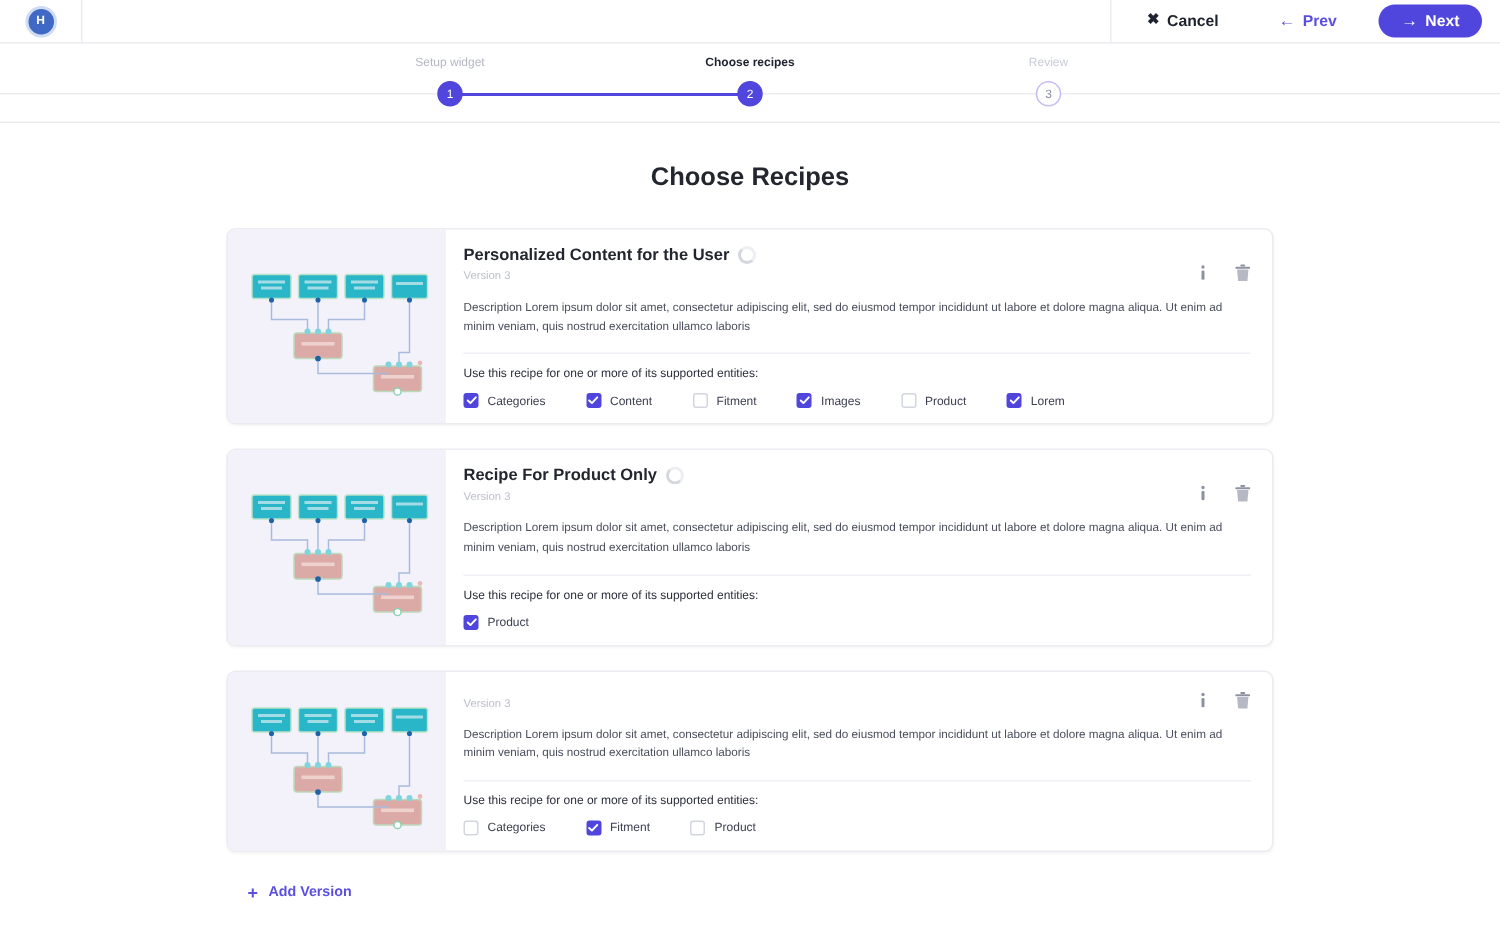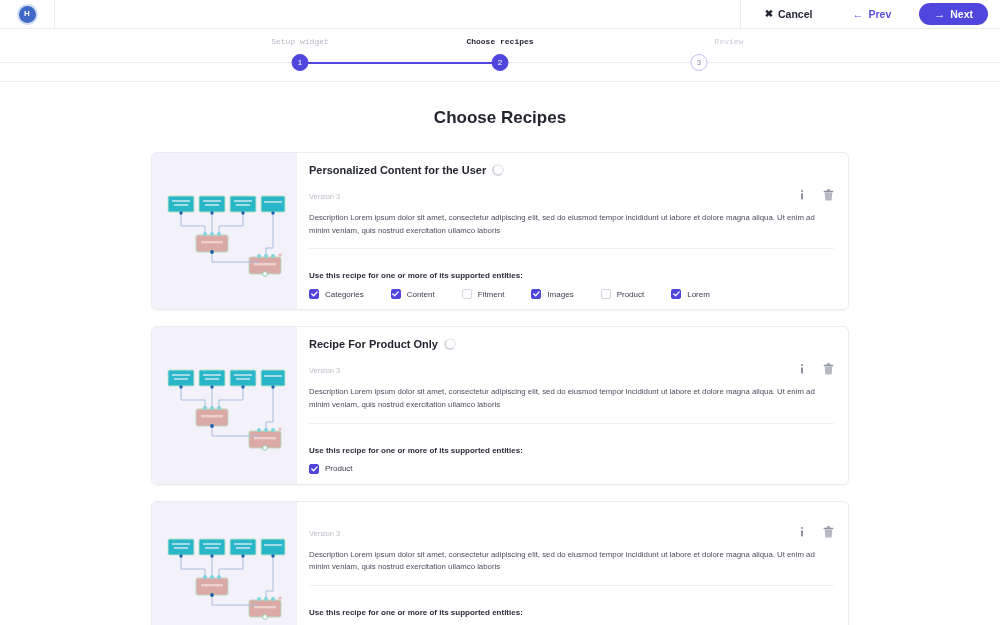--- a/index.html
+++ b/index.html
@@ -85,21 +85,20 @@
   .step-labels {
     position: absolute;
     top: 8px; left: 0; right: 0;
     height: 14px;
   }
   .step-label {
     position: absolute;
     transform: translateX(-50%);
     font-size: 8px;
     white-space: nowrap;
-    font-family: Liberation Mono, monospace;
   }
   .step-label.done { color: #b4b7c2; }
   .step-label.active { color: #1f2330; font-weight: bold; }
   .step-label.todo { color: #c9ccd6; }
 
   .track {
     position: absolute;
     top: 33px;
     left: 0; right: 0;
     height: 1px;
@@ -192,21 +191,21 @@
   .spinner {
     width: 12px; height: 12px;
     border-radius: 50%;
     border: 2px solid #d5d7de;
     border-top-color: #eceef2;
     border-right-color: #eceef2;
   }
   .card-version {
     font-size: 7.5px;
     color: #bcbfc9;
-    margin-top: 16px;
+    margin-top: 3px;
   }
   .card-icons {
     display: flex;
     align-items: center;
     gap: 16px;
     padding-top: 2px;
   }
   .icon-btn {
     background: none; border: none; cursor: pointer;
     color: #8e92a0;
@@ -218,23 +217,23 @@
     font-size: 7.8px;
     line-height: 1.62;
     color: #4a4e5c;
     margin-top: 11px;
     padding-bottom: 11px;
     border-bottom: 1px solid #eef0f3;
   }
 
   .entities-label {
     font-size: 8px;
-    font-weight: bold;
+    font-weight: normal;
     color: #2b2e3b;
-    margin-top: 22px;
+    margin-top: 8px;
     margin-bottom: 9px;
   }
 
   .entities-row {
     display: flex;
     align-items: center;
     gap: 0;
   }
   .entity {
     display: flex;
@@ -288,21 +287,21 @@
       <span class="arrow-glyph">→</span>
       <span>Next</span>
     </button>
   </div>
 </div>
 
 <div class="stepper">
   <div class="step-labels">
     <div class="step-label done" style="left:300px">Setup widget</div>
     <div class="step-label active" style="left:500px">Choose recipes</div>
-    <div class="step-label todo" style="left:729px">Review</div>
+    <div class="step-label todo" style="left:699px">Review</div>
   </div>
   <div class="track"></div>
   <div class="track-fill" style="left:300px; width:200px"></div>
   <div class="step-dot filled" style="left:300px">1</div>
   <div class="step-dot filled" style="left:500px">2</div>
   <div class="step-dot outline" style="left:699px">3</div>
 </div>
 
 <div class="main">
   <div class="page-title">Choose Recipes</div>

